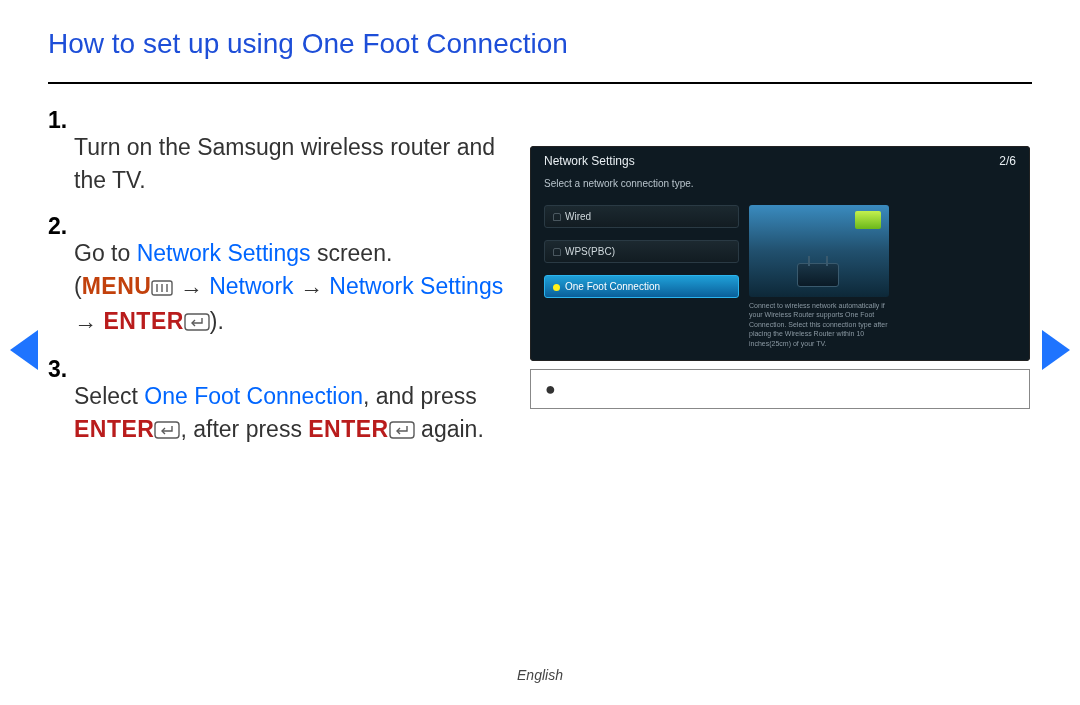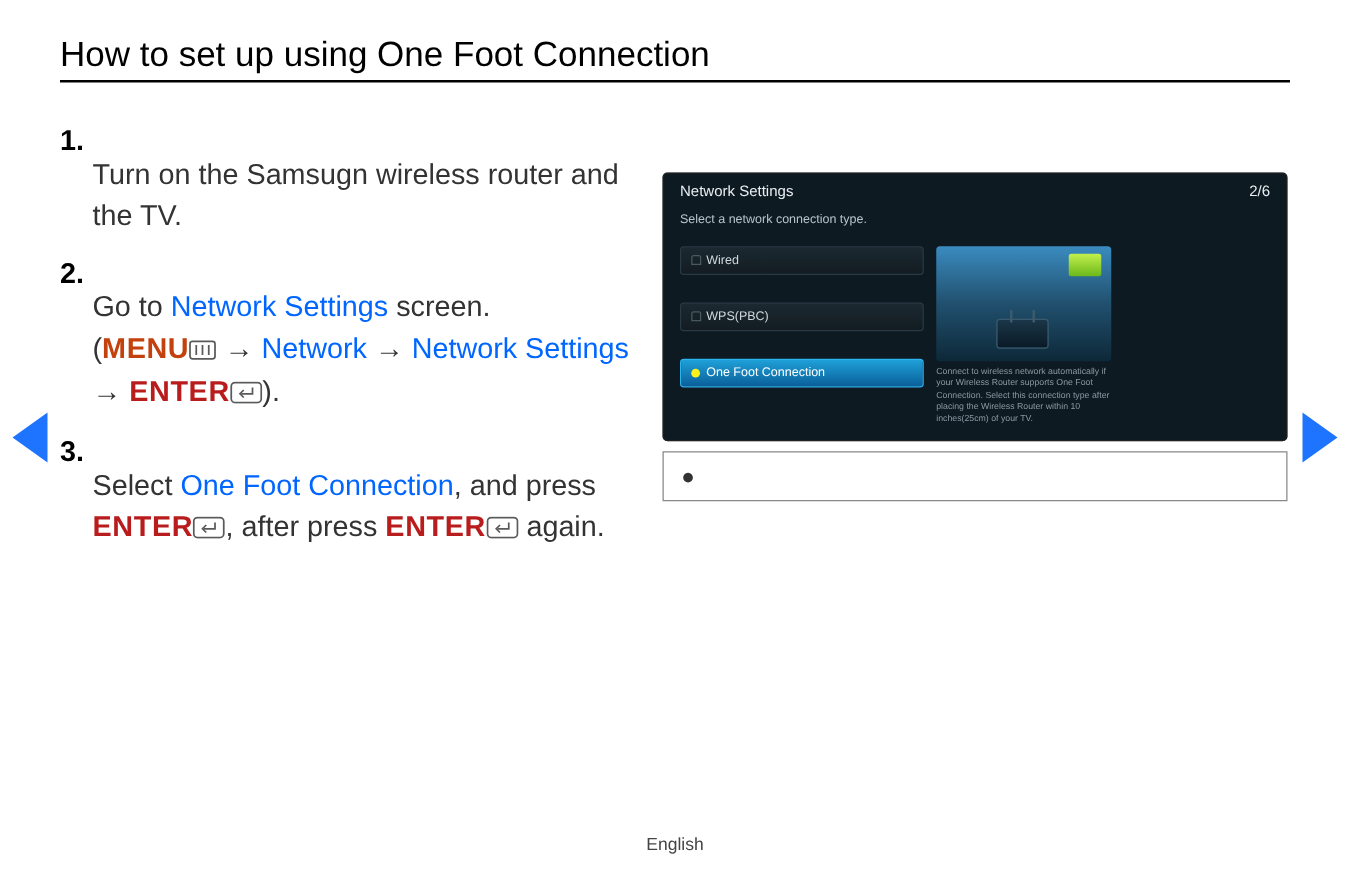--- a/index.html
+++ b/index.html
@@ -10,24 +10,24 @@
     background: #fff;
     position: relative;
     overflow: hidden;
   }
   .page {
     padding: 28px 48px 0 48px;
   }
   .title {
     font-size: 28px;
     font-weight: 400;
-    color: #000000;
-    padding-bottom: 4px;
+    color: #1d4ed8;
+    padding-bottom: 22px;
     border-bottom: 2px solid #000;
-    margin-bottom: 30px;
+    margin-bottom: 20px;
   }
   .content-row {
     display: flex;
     gap: 20px;
   }
   .steps {
     flex: 0 0 462px;
     font-size: 23px;
     line-height: 1.45;
     color: #333;
@@ -86,21 +86,21 @@
   .tv-list {
     flex: 0 0 195px;
   }
   .tv-item {
     background: linear-gradient(#1c2930,#121c22);
     border: 1px solid #2a3a44;
     border-radius: 3px;
     padding: 5px 8px;
     font-size: 10px;
     color: #cfd8dc;
-    margin-bottom: 22px;
+    margin-bottom: 12px;
     position: relative;
   }
   .tv-item.active {
     background: linear-gradient(#1fa0d8,#0a5f9a);
     color: #fff;
     border-color: #2bb4ee;
   }
   .tv-item .lock {
     display:inline-block; width:8px; height:8px;
     border:1px solid #6e7d86; border-radius:2px 2px 0 0;
@@ -200,20 +200,21 @@
     border-left: 28px solid #1e74ff;
   }
 
   .footer-lang {
     position:absolute;
     bottom: 22px;
     width: 1080px;
     text-align:center;
     font-size: 14px;
     color: #444;
+    font-style: italic;
   }
 </style>
 </head>
 <body>
 
 <div class="page">
   <div class="title">How to set up using One Foot Connection</div>
 
   <div class="content-row">
     <div class="steps">

